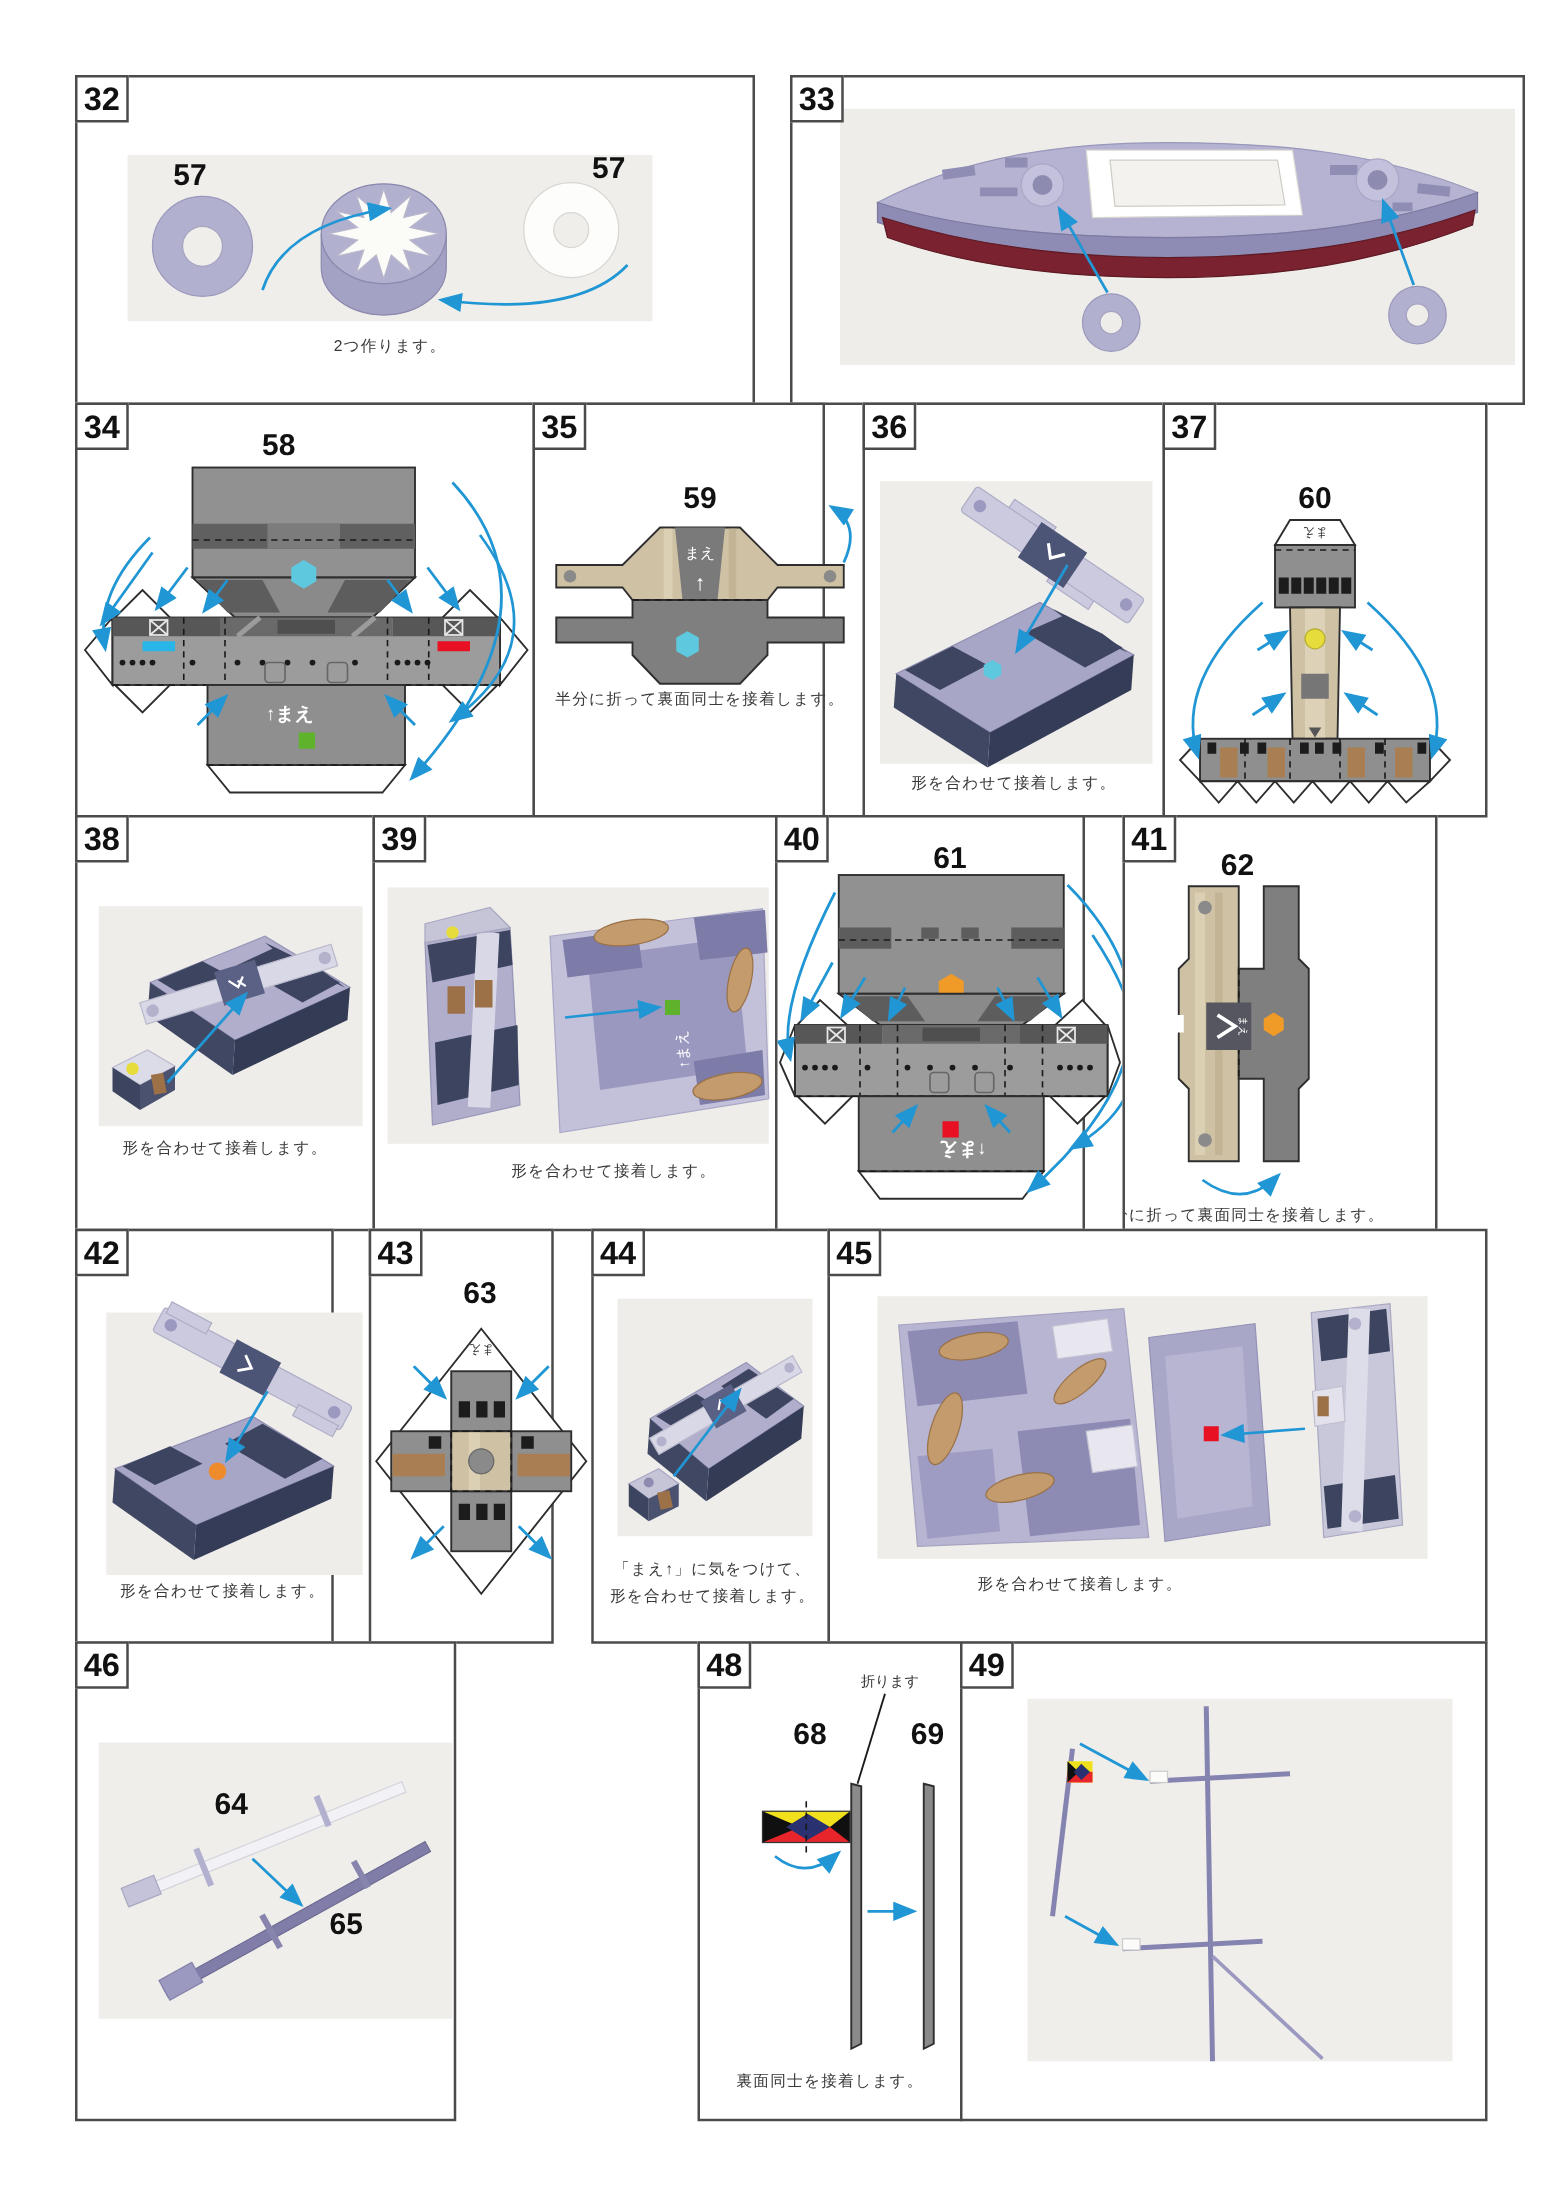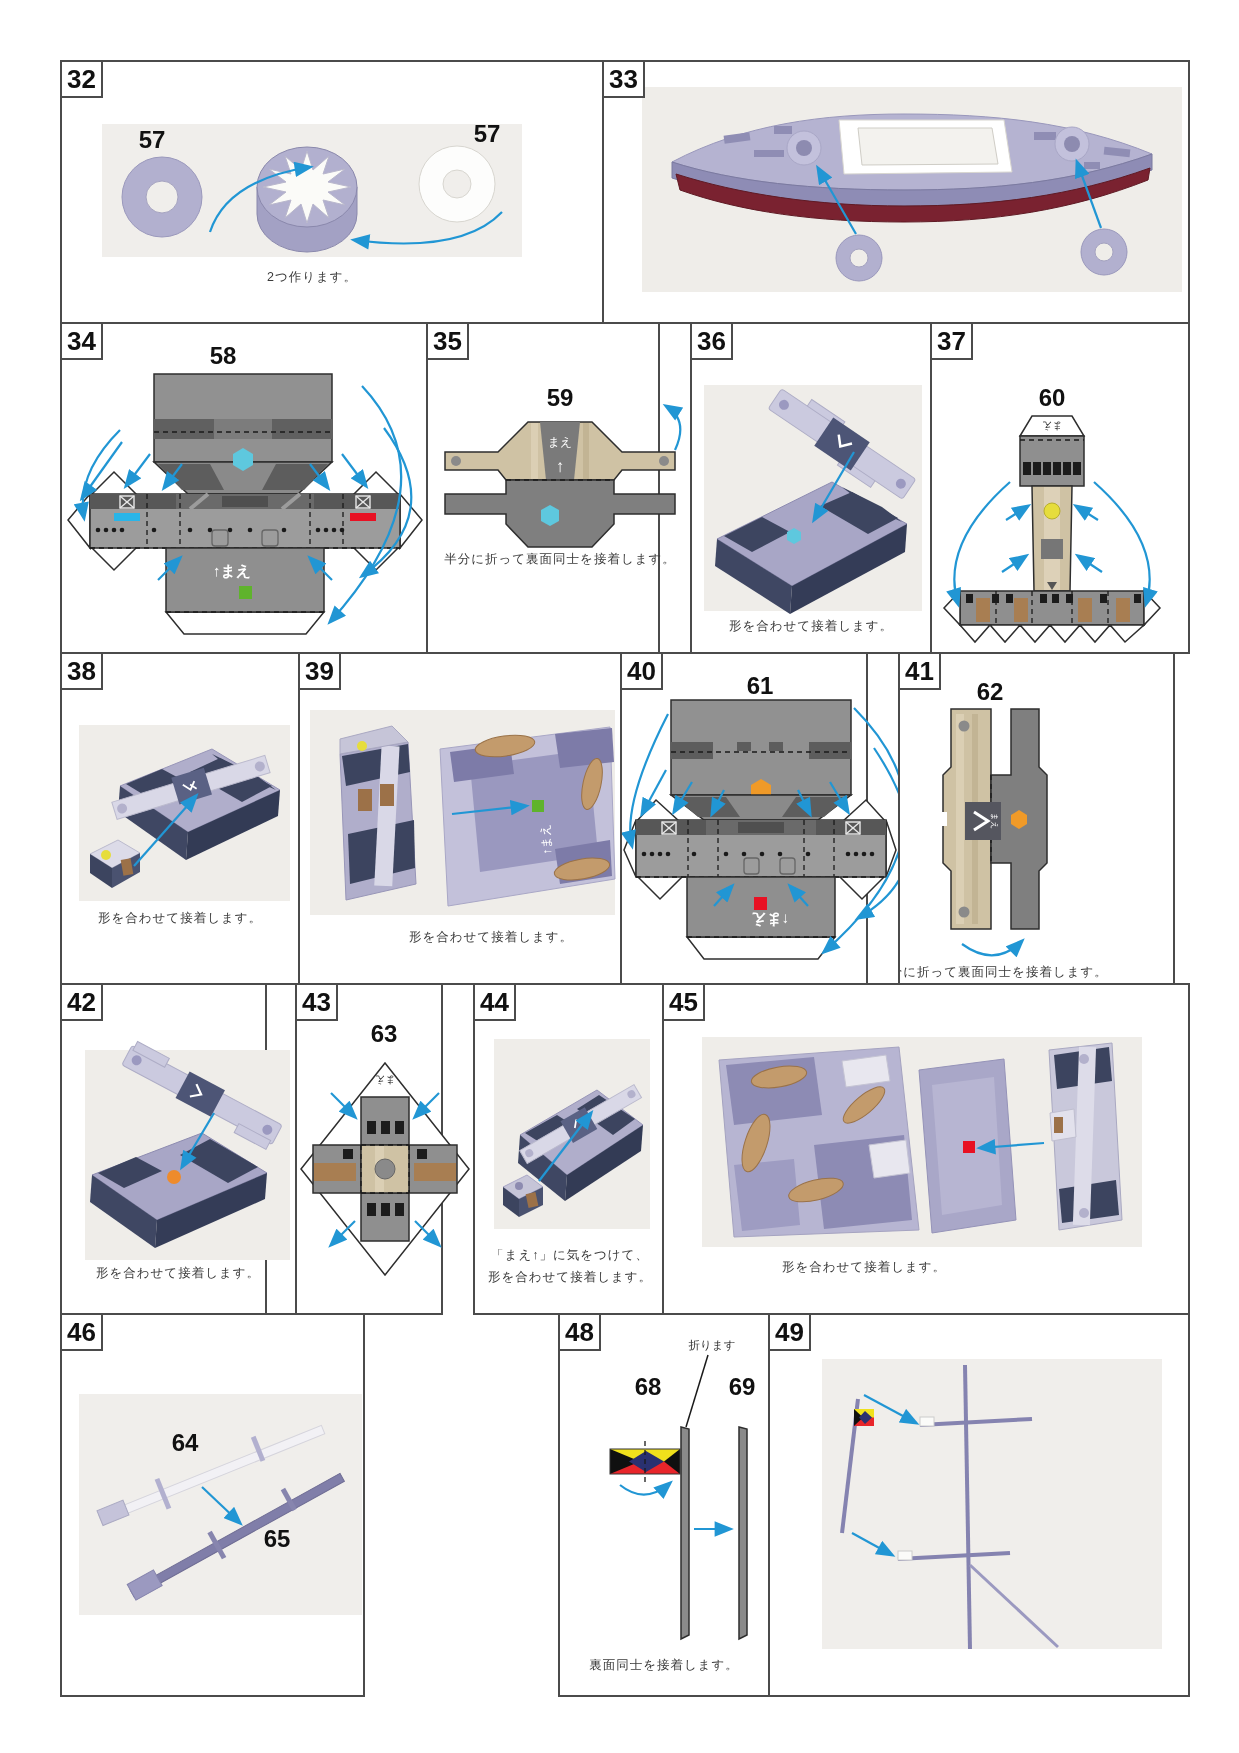--- a/index.html
+++ b/index.html
@@ -47,21 +47,21 @@
       <circle cx="395" cy="122" r="14" fill="#f0eeeb" stroke="#d8d6d0"></circle>
     </g>
     <path class="arrow" d="M148,170 Q165,118 248,105" marker-end="url(#ah)"></path>
     <path class="arrow" d="M440,150 Q400,192 292,178" marker-end="url(#ah)"></path>
     <text class="plabel" x="90" y="86" text-anchor="middle">57</text>
     <text class="plabel" x="425" y="80" text-anchor="middle">57</text>
     <text class="cap" x="250" y="219" text-anchor="middle">2つ作ります。</text>
   </svg>
 </div>
 
-<div class="cell" style="left:602px;top:60px;width:588px;height:264px">
+<div class="cell" style="left:632px;top:60px;width:588px;height:264px">
   <div class="stepnum">
         <span>33</span>
       </div>
   <svg class="fig" width="584" height="260" viewBox="0 0 584 260">
     <rect x="38" y="25" width="540" height="205" fill="#efede9"></rect>
     <g>
       <path d="M68,100 C140,62 220,52 300,52 C390,52 470,60 548,92 C470,120 390,128 300,128 C210,128 130,120 68,100 Z" fill="#b5b3d1" stroke="#9997bb"></path>
       <path d="M68,100 C130,120 210,128 300,128 C390,128 470,120 548,92 L548,108 C470,134 390,144 300,144 C210,144 130,136 68,116 Z" fill="#8e8cb5" stroke="#7b7aa0"></path>
       <path d="M72,112 C135,132 212,144 300,144 C390,144 468,134 546,106 L544,118 C468,148 390,160 300,160 C212,160 138,150 76,128 Z" fill="#7a2230" stroke="#5f1a24"></path>
       <rect x="120" y="72" width="26" height="8" fill="#8f8db4" transform="rotate(-8 133 76)"></rect>
@@ -438,21 +438,21 @@
       <path class="arrow" d="M46,60 Q0,150 10,192" marker-end="url(#ah)"></path>
       <path class="arrow" d="M232,54 Q348,170 202,298" marker-end="url(#ah)"></path>
       <path class="arrow" d="M252,94 Q330,210 236,264" marker-end="url(#ah)"></path>
       <path class="arrow" d="M92,252 L110,232" marker-end="url(#ah)"></path>
       <path class="arrow" d="M186,252 L168,232" marker-end="url(#ah)"></path>
     </g>
     <text class="plabel" x="138" y="40" text-anchor="middle">61</text>
   </svg>
 </div>
 
-<div class="cell" style="left:898px;top:652px;width:277px;height:333px">
+<div class="cell" style="left:898px;top:652px;width:252px;height:333px">
   <div class="stepnum">
         <span>41</span>
       </div>
   <svg class="fig" width="288" height="329" viewBox="0 0 288 329">
     <g>
       <path d="M51,55 L91,55 L91,275 L51,275 L51,217 L43,209 L43,121 L51,113 Z" fill="#cfc2a4" class="oline"></path>
       <rect x="56" y="60" width="8" height="210" fill="#dbcfb4"></rect>
           <rect x="72" y="60" width="6" height="210" fill="#c2b494"></rect>
       <circle cx="64" cy="72" r="5.5" fill="#8a8a8a"></circle>
       <circle cx="64" cy="258" r="5.5" fill="#8a8a8a"></circle>

